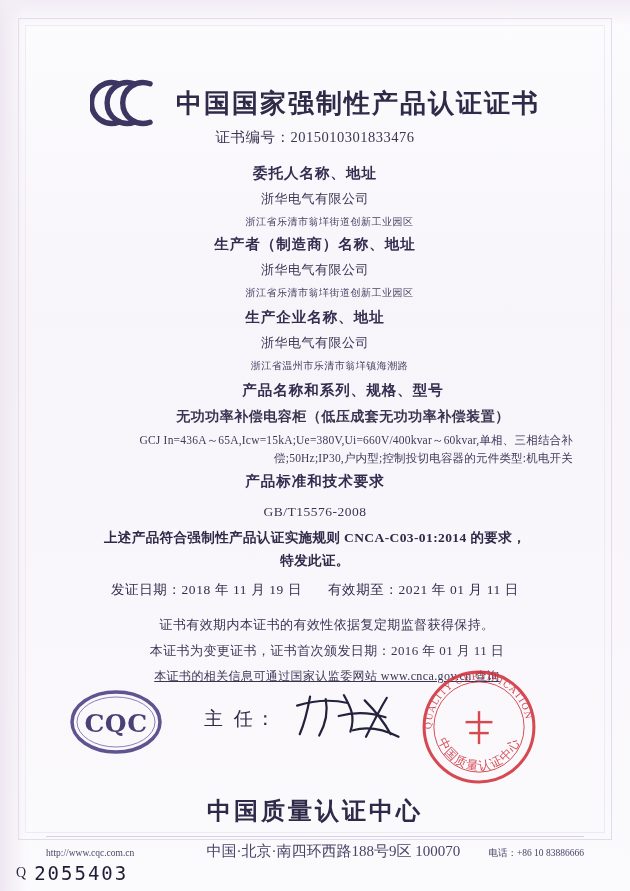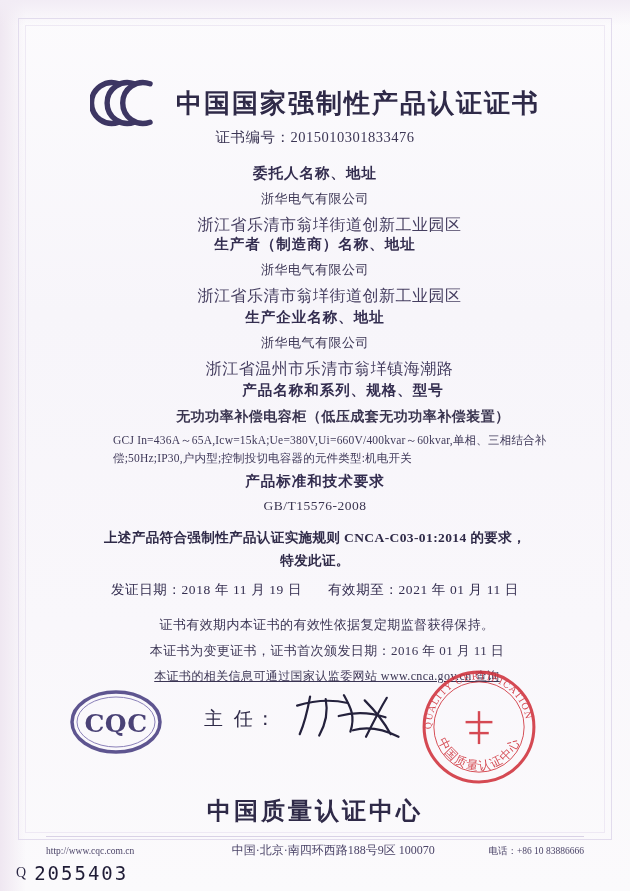--- a/index.html
+++ b/index.html
@@ -90,44 +90,44 @@
     letter-spacing: 1px;
     color: #332d4f;
   }
   .blk-line {
     font-size: 13px;
     letter-spacing: 0.5px;
     color: #3b3554;
     margin-top: 7px;
   }
   .blk-line.small {
-    font-size: 16px;
+    font-size: 10px;
     color: #453e60;
     padding-left: 29px;
   }
 
   .product-name {
     font-size: 14px;
     font-weight: bold;
     letter-spacing: 0.5px;
     margin-top: 8px;
   }
   .spec-text {
     font-size: 11.5px;
     line-height: 1.55;
     color: #3f3959;
     width: 460px;
     margin: 6px auto 0 auto;
-    text-align: left;
+    text-align: right;
     letter-spacing: 0.2px;
   }
 
   .std-value {
     font-size: 13.5px;
-    margin-top: 7px;
+    margin-top: 13px;
     letter-spacing: 0.5px;
   }
 
   .statement {
     font-size: 13.5px;
     font-weight: bold;
     line-height: 1.7;
     letter-spacing: 0.4px;
     color: #2f2a48;
   }
@@ -201,21 +201,21 @@
     position: absolute;
     left: 46px; top: 842px;
     width: 538px;
     display: flex;
     justify-content: space-between;
     align-items: baseline;
     font-size: 9.5px;
     color: #4a4367;
     font-family: "Liberation Serif", serif;
   }
-  .footer .mid { font-size: 12px; margin-left: 44px; }
+  .footer .mid { font-size: 15px; margin-left: 44px; }
 
   .serial {
     position: absolute;
     left: 16px; top: 862px;
     display: flex;
     align-items: center;
     gap: 8px;
   }
   .serial .q {
     font-size: 14px;

